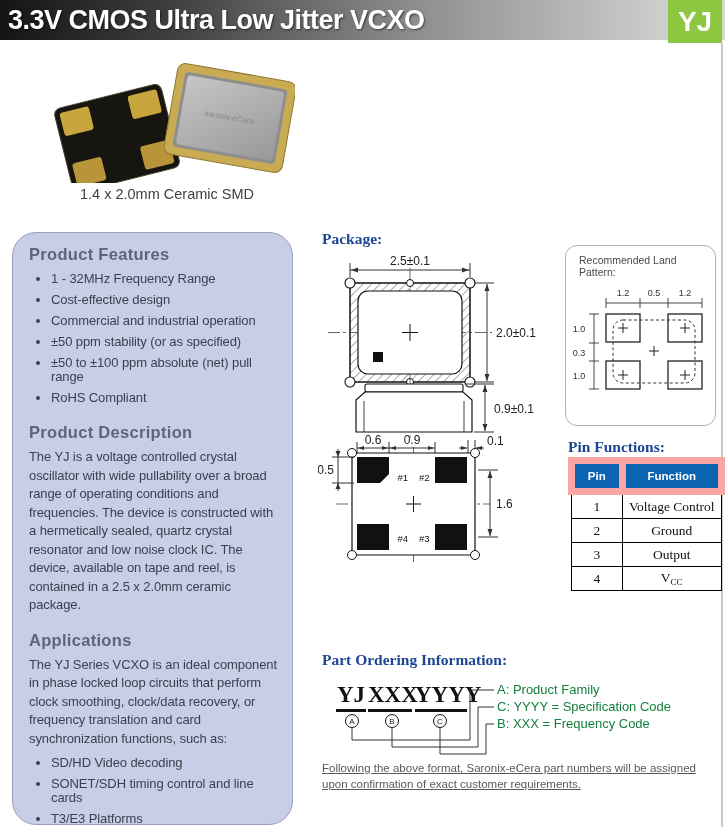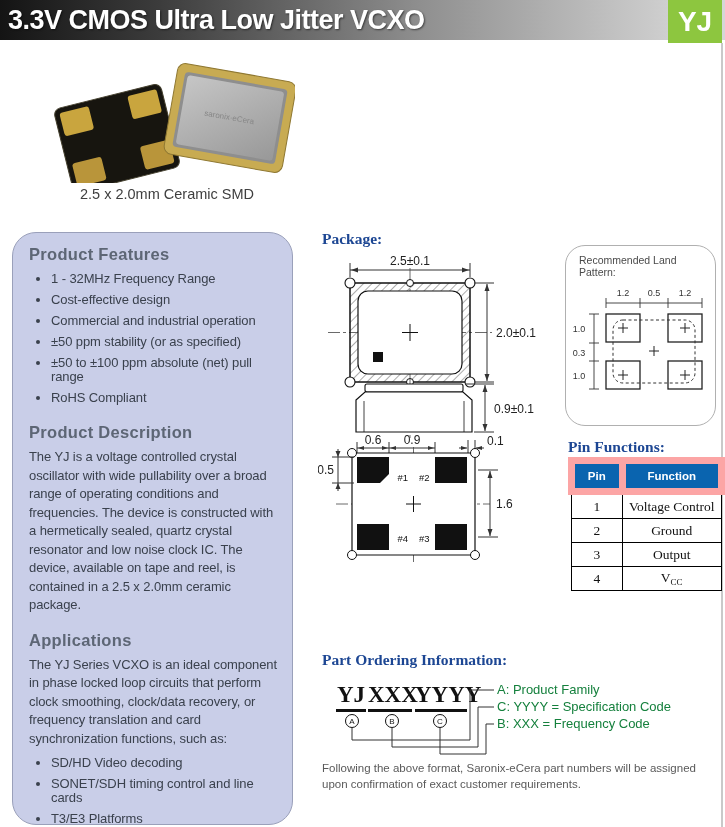--- a/index.html
+++ b/index.html
@@ -27,37 +27,37 @@
   .panel .h-apps{margin-top:16px;}
   .panel p{margin:6px 0 0 0;font-size:13px;line-height:18.5px;letter-spacing:-0.1px;}
   .panel ul{margin:8px 0 0 0;padding:0 0 0 22px;}
   .panel li{font-size:13px;line-height:14px;margin-bottom:7px;letter-spacing:-0.1px;}
 
   
   .blue-title{font-family:"Liberation Serif",serif;font-weight:bold;font-size:15.5px;color:#1c4693;}
 
   
   .land-box{left:565px;top:245px;width:151px;height:181px;border:1px solid #b0b0b0;
-       border-radius:20px;box-sizing:border-box;background:#fff;}
+       border-radius:12px;box-sizing:border-box;background:#fff;}
   .land-title{left:13px;top:8px;font-size:10.5px;color:#4a4a4a;}
 
   
   .pin-table{left:568px;top:457px;border-collapse:collapse;}
   .pin-table th{background:#0a64af;color:#fff;font-size:11.5px;font-weight:bold;
        border:7px solid #fca5a5;height:22px;}
   .pin-table td{font-family:"Liberation Serif",serif;font-size:13.5px;color:#111;
        text-align:center;border:1px solid #000;height:21px;}
   .col-pin{width:48px;} .col-fn{width:102px;}
   .sub{font-size:9px;vertical-align:-3px;}
 
   
   .seg{position:absolute;top:682px;font-family:"Liberation Serif",serif;font-weight:bold;
        font-size:23px;color:#111;text-align:center;border-bottom:3px solid #111;padding-bottom:1px;}
   .legend{left:497px;top:681px;font-size:13px;color:#15803d;line-height:17px;white-space:nowrap;}
-  .note{left:322px;top:761px;width:398px;font-size:11.5px;color:#5a5a5a;line-height:1.35;}
+  .note{left:322px;top:761px;width:398px;font-size:11.5px;color:#5a5a5a;line-height:1.35;text-decoration:underline;}
 
   svg text{font-family:"Liberation Sans",sans-serif;}
   .dim{font-size:12px;fill:#222;}
   .dimsmall{font-size:9px;fill:#333;}
 </style>
 </head>
 <body>
 
 <div class="abs hdr">
   <div class="abs hdr-title">3.3V CMOS Ultra Low Jitter VCXO</div>
@@ -79,21 +79,21 @@
     <rect x="-50" y="14" width="30" height="24" rx="3" fill="#b9953a"></rect>
     <rect x="20" y="14" width="30" height="24" rx="3" fill="#b9953a"></rect>
   </g>
   <g transform="translate(185,60) rotate(10)">
     <rect x="-60" y="-46" width="120" height="92" rx="8" fill="#c8ab52" stroke="#8f7832"></rect>
     <rect x="-52" y="-38" width="104" height="76" rx="4" fill="#8e8e8e"></rect>
     <rect x="-49" y="-35" width="98" height="70" rx="3" fill="url(#lidgrad)"></rect>
     <text x="-26" y="2" font-size="8" fill="#878787">saronix·eCera</text>
   </g>
 </svg>
-<div class="abs caption">2.5 x 2.0mm Ceramic SMD</div>
+<div class="abs caption">1.4 x 2.0mm Ceramic SMD</div>
 
 <div class="abs panel">
   <h2>Product Features</h2>
   <ul>
     <li>1 - 32MHz Frequency Range</li>
     <li>Cost-effective design</li>
     <li>Commercial and industrial operation</li>
     <li>±50 ppm stability (or as specified)</li>
     <li>±50 to ±100 ppm absolute (net) pull range</li>
     <li>RoHS Compliant</li>

